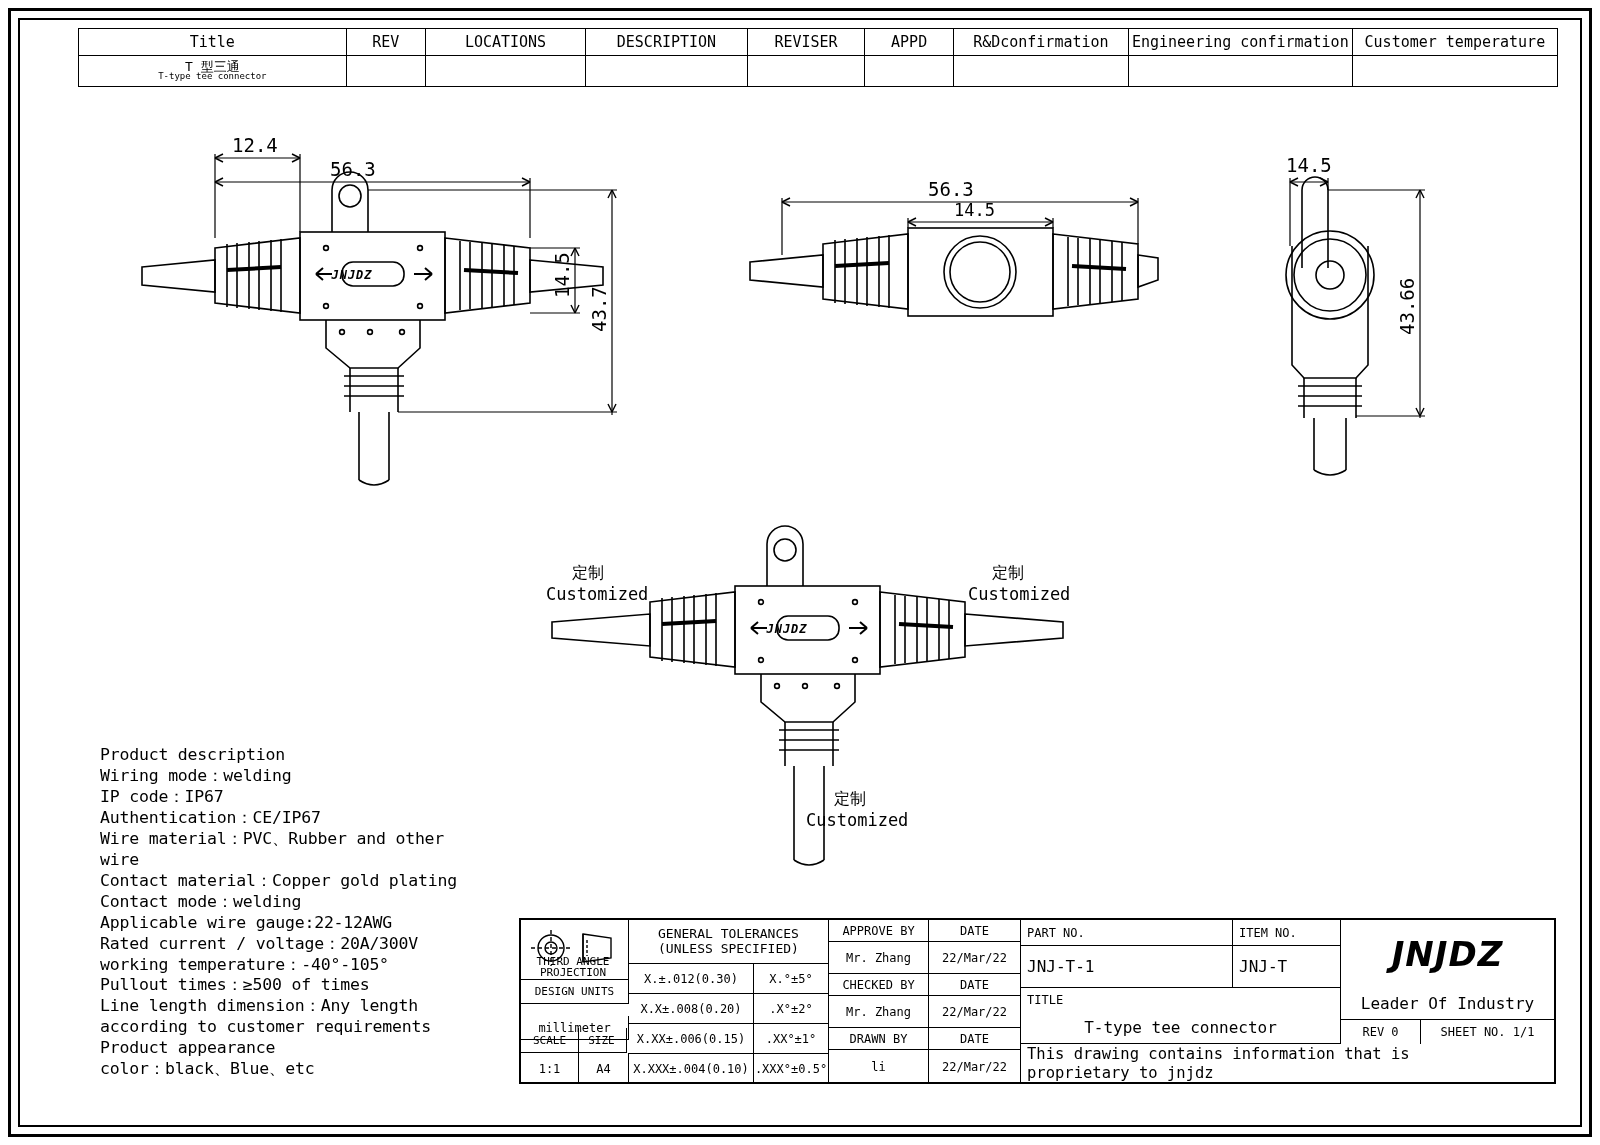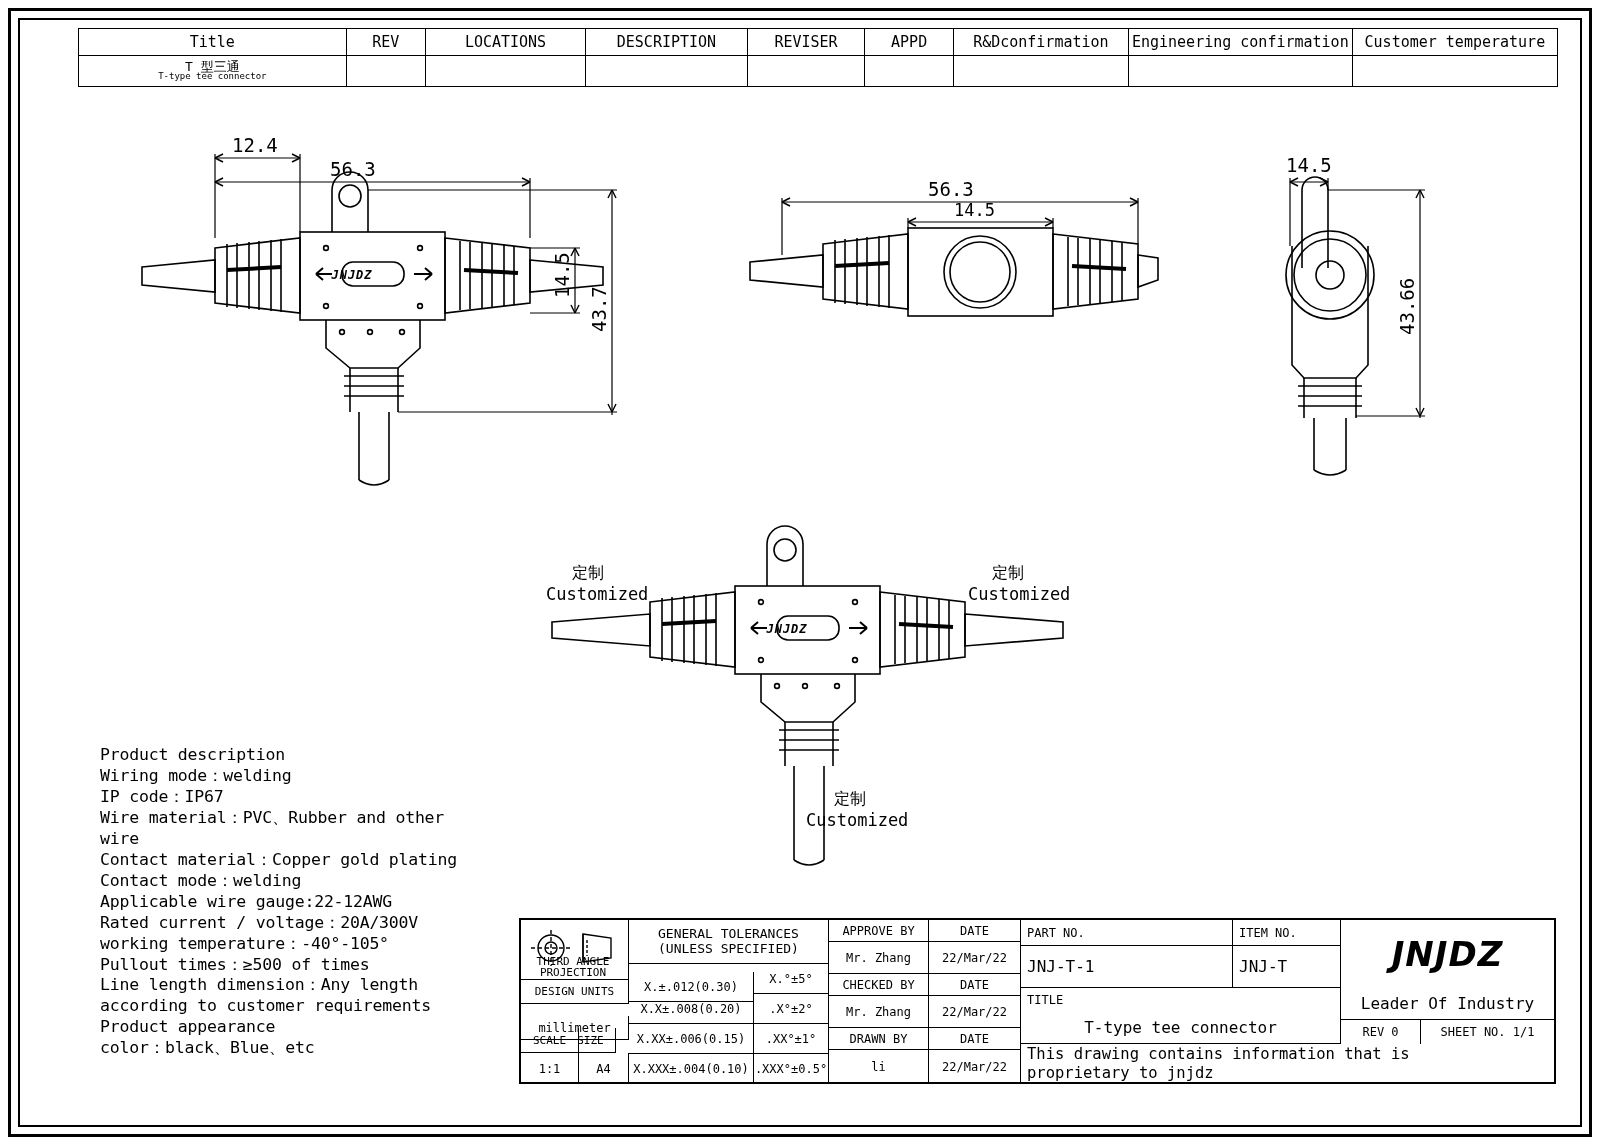--- a/index.html
+++ b/index.html
@@ -259,20 +259,21 @@
         <text x="266" y="316">Customized</text>
         <text x="247" y="123" font-size="12" font-style="italic" font-weight="bold" text-anchor="middle" style="letter-spacing:1px">JNJDZ</text>
       </g>
     </svg>
   </div>
 
   <div class="desc">
     <div>Product description</div>
     <div>Wiring mode：welding</div>
     <div>IP code：IP67</div>
+    <div>Authentication：CE/IP67</div>
     <div>Wire material：PVC、Rubber and other</div>
     <div>wire</div>
     <div>Contact material：Copper gold plating</div>
     <div>Contact mode：welding</div>
     <div>Applicable wire gauge:22-12AWG</div>
     <div>Rated current / voltage：20A/300V</div>
     <div>working temperature：-40°-105°</div>
     <div>Pullout times：≥500 of times</div>
     <div>Line length dimension：Any length</div>
     <div>according to customer requirements</div>
@@ -297,31 +298,31 @@
     <div class="tbcell tiny" style="left:0;top:0;width:104px;height:60px;align-items:flex-end;border:none;pointer-events:none;">
       <div style="width:100%;text-align:center;line-height:1.05;padding-bottom:1px;">
         <div>THIRD ANGLE</div>
         <div>PROJECTION</div>
       </div>
     </div>
 
     <div class="tbcell tiny" style="left:0;top:60px;width:108px;height:24px">DESIGN UNITS</div>
     <div class="tbcell small" style="left:0;top:96px;width:108px;height:24px">millimeter</div>
     <div class="tbcell tiny" style="left:0;top:108px;width:58px;height:25px">SCALE</div>
-    <div class="tbcell tiny" style="left:45px;top:108px;width:50px;height:25px">SIZE</div>
+    <div class="tbcell tiny" style="left:56px;top:108px;width:50px;height:25px">SIZE</div>
     <div class="tbcell small nb" style="left:0;top:133px;width:58px;height:31px">1:1</div>
     <div class="tbcell small nb" style="left:58px;top:133px;width:50px;height:31px">A4</div>
 
     <div class="tbcell" style="left:108px;top:0;width:200px;height:44px">
       <div style="line-height:1.15;">
         <div>GENERAL TOLERANCES</div>
         <div>(UNLESS SPECIFIED)</div>
       </div>
     </div>
-    <div class="tbcell small" style="left:108px;top:52px;width:125px;height:30px">X.±.012(0.30)</div>
+    <div class="tbcell small" style="left:108px;top:44px;width:125px;height:30px">X.±.012(0.30)</div>
     <div class="tbcell small" style="left:233px;top:44px;width:75px;height:30px">X.°±5°</div>
     <div class="tbcell small" style="left:108px;top:74px;width:125px;height:30px">X.X±.008(0.20)</div>
     <div class="tbcell small" style="left:233px;top:74px;width:75px;height:30px">.X°±2°</div>
     <div class="tbcell small" style="left:108px;top:104px;width:125px;height:30px">X.XX±.006(0.15)</div>
     <div class="tbcell small" style="left:233px;top:104px;width:75px;height:30px">.XX°±1°</div>
     <div class="tbcell small nb" style="left:108px;top:134px;width:125px;height:30px">X.XXX±.004(0.10)</div>
     <div class="tbcell small nb" style="left:233px;top:134px;width:75px;height:30px">.XXX°±0.5°</div>
 
     <div class="tbcell small" style="left:308px;top:0;width:100px;height:22px">APPROVE BY</div>
     <div class="tbcell small" style="left:408px;top:0;width:92px;height:22px">DATE</div>

